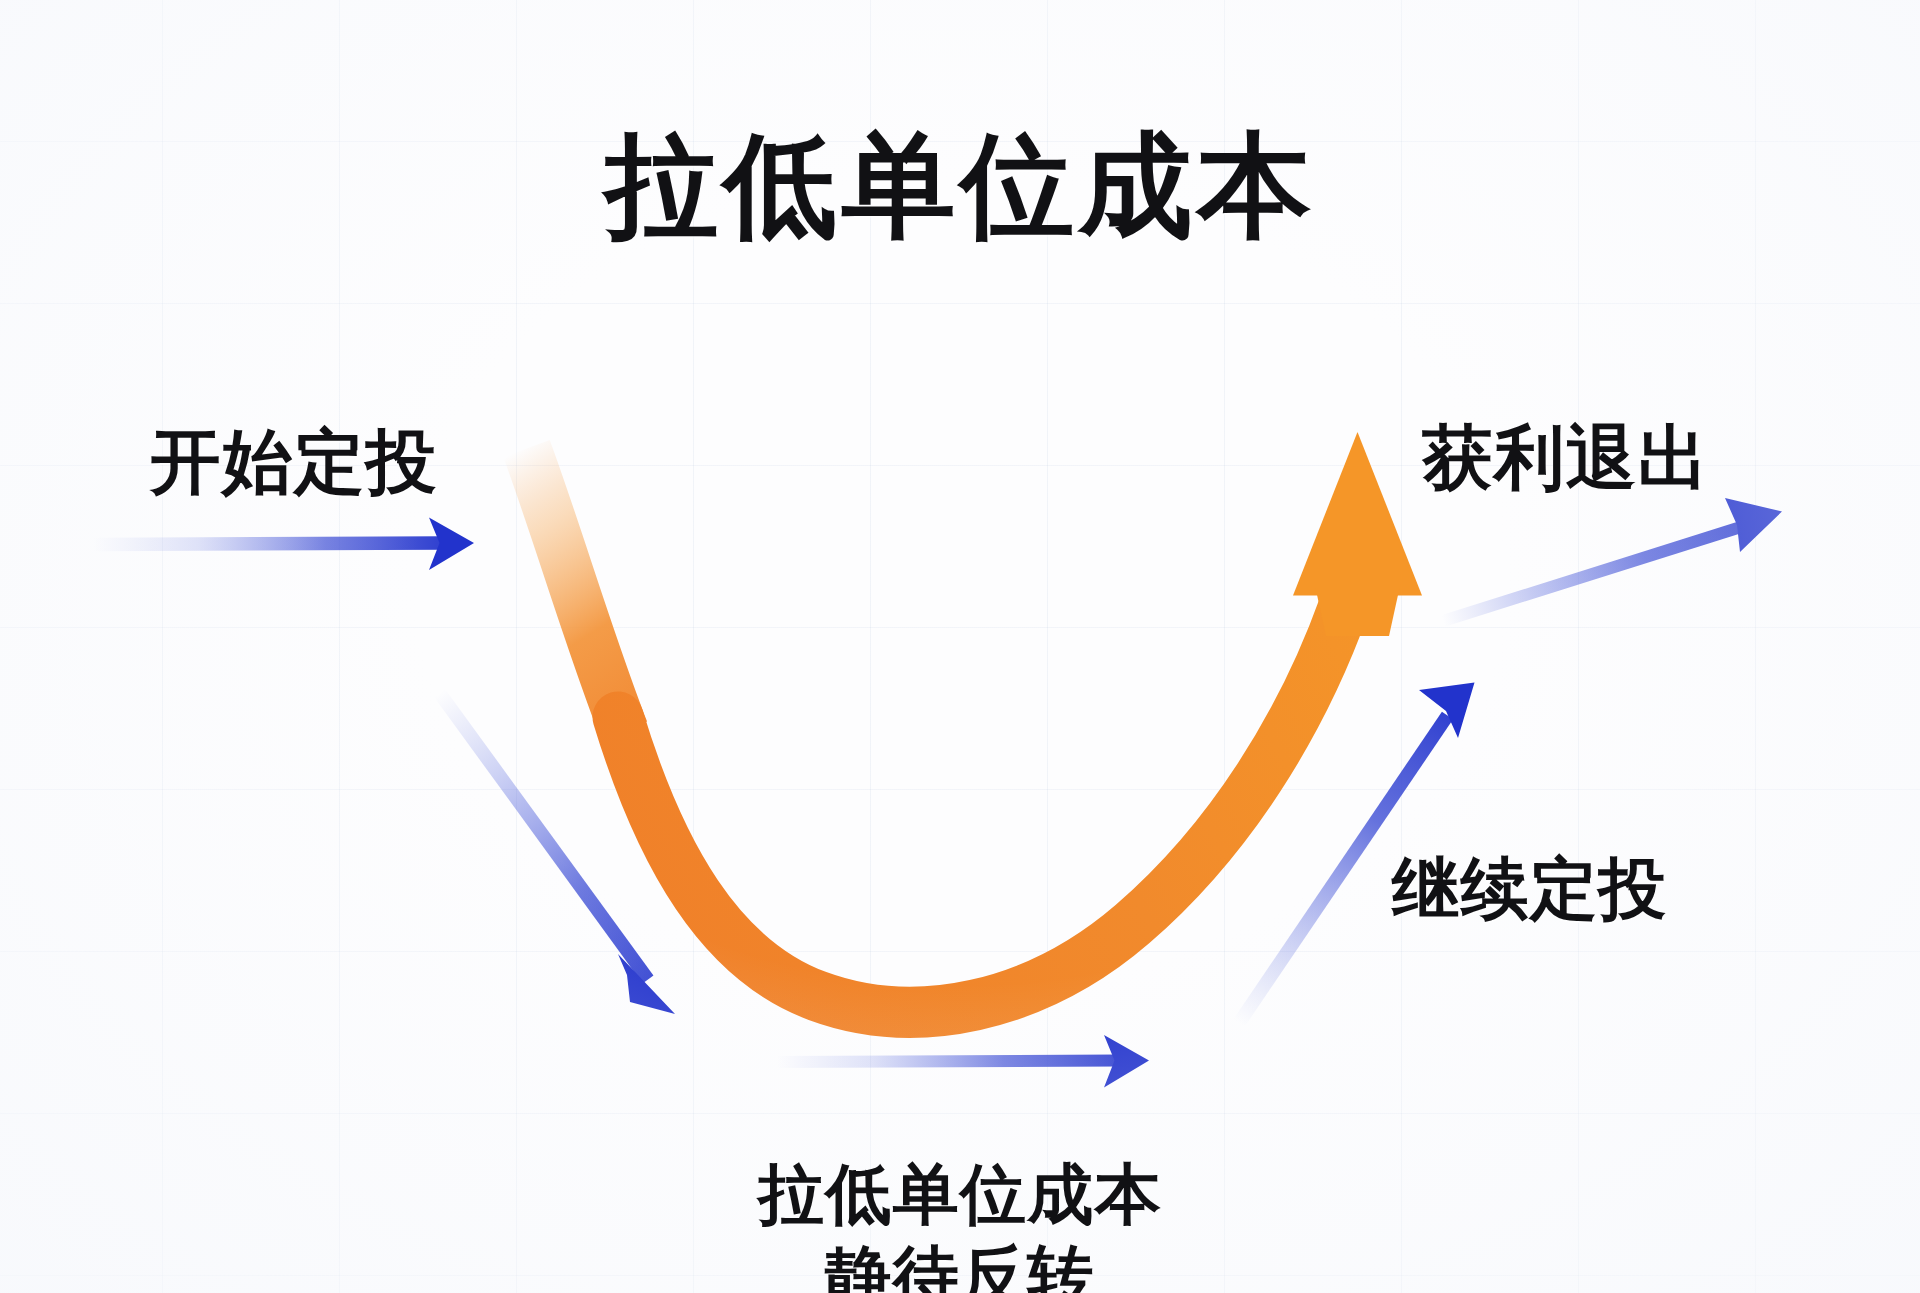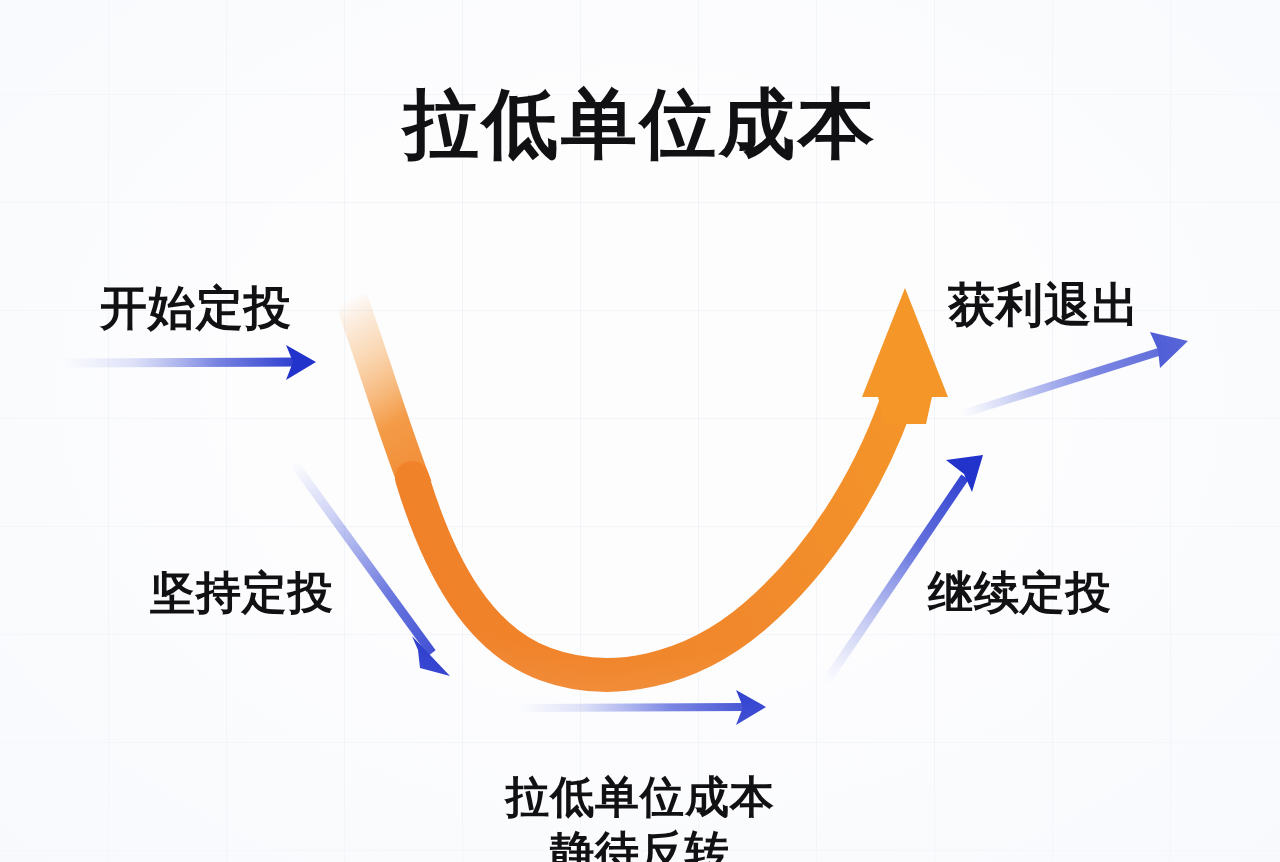--- a/index.html
+++ b/index.html
@@ -174,21 +174,20 @@
       <path d="M 1150,332 L 1188,341 L 1160,368 L 1158,350 Z" fill="#2233CC"></path>
     </g>
   </svg>
 
   <div id="vignette"></div>
 
   <div class="label" id="page-title">拉低单位成本</div>
 
   <div class="label" id="label-start">开始定投</div>
   <div class="label" id="label-exit">获利退出</div>
-  <div class="label" id="label-persist">坚持定投</div>
   <div class="label" id="label-continue">继续定投</div>
 
   <div class="label" id="label-cost">
     <span class="cost-line">拉低单位成本</span>
     <span class="cost-line">静待反转</span>
   </div>
 
 </div>
 
 </body></html>

